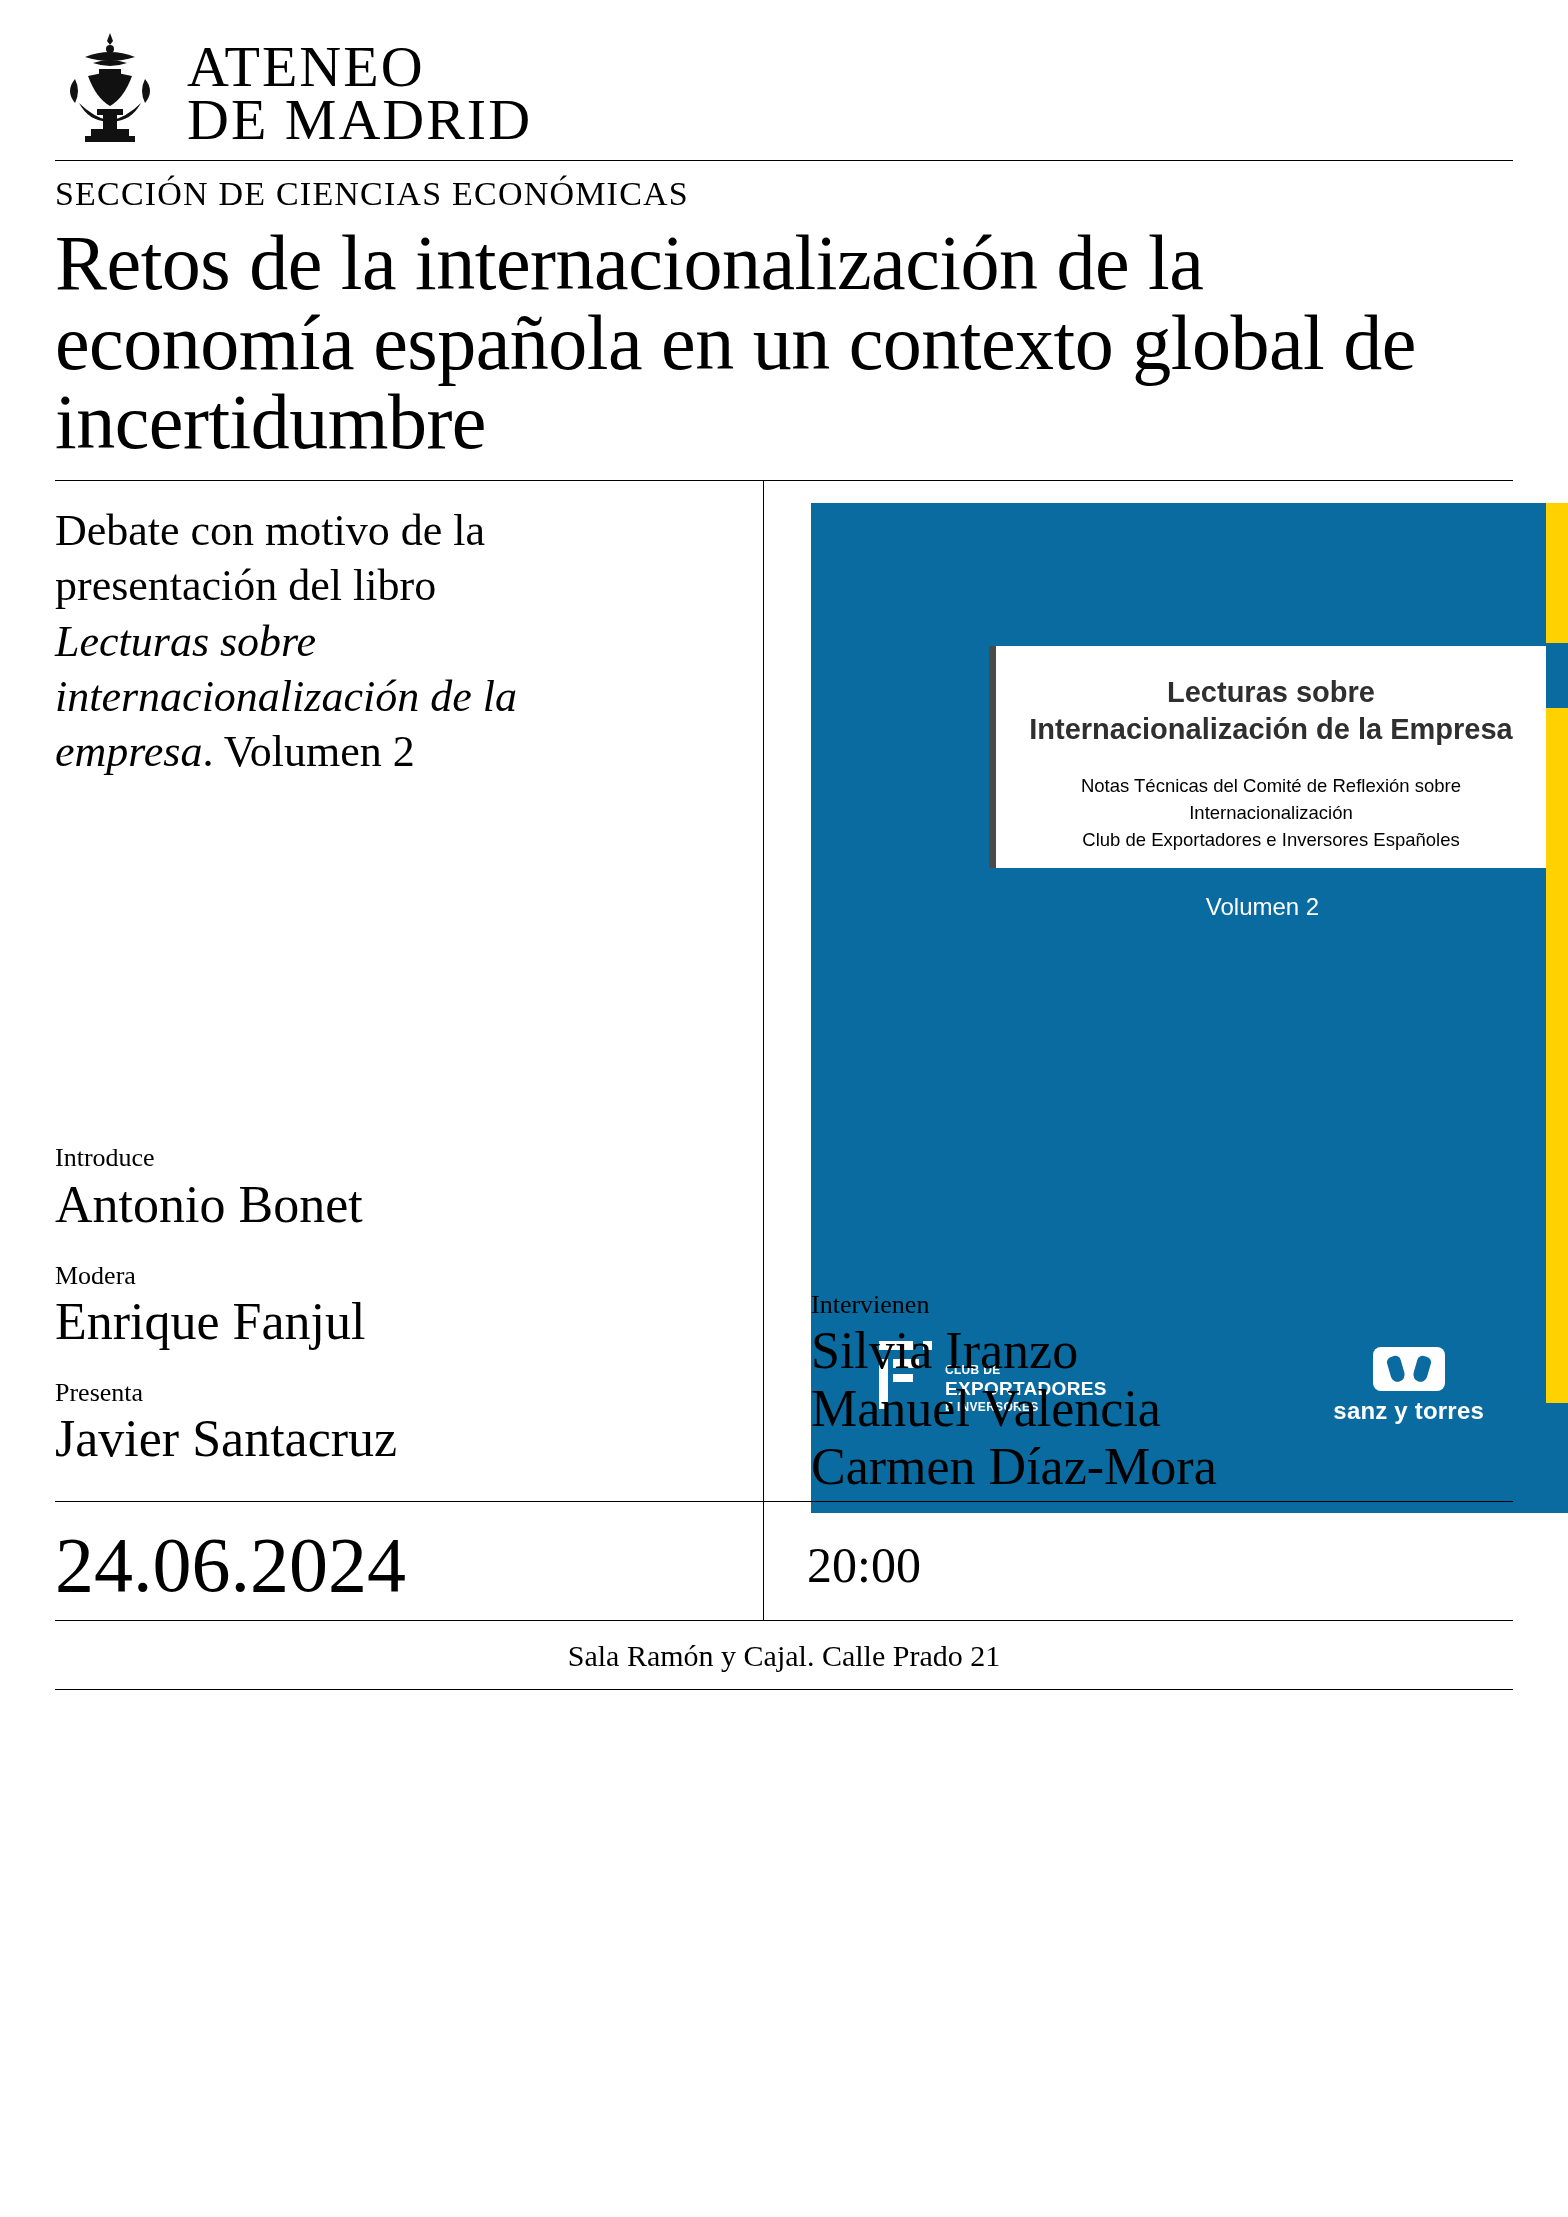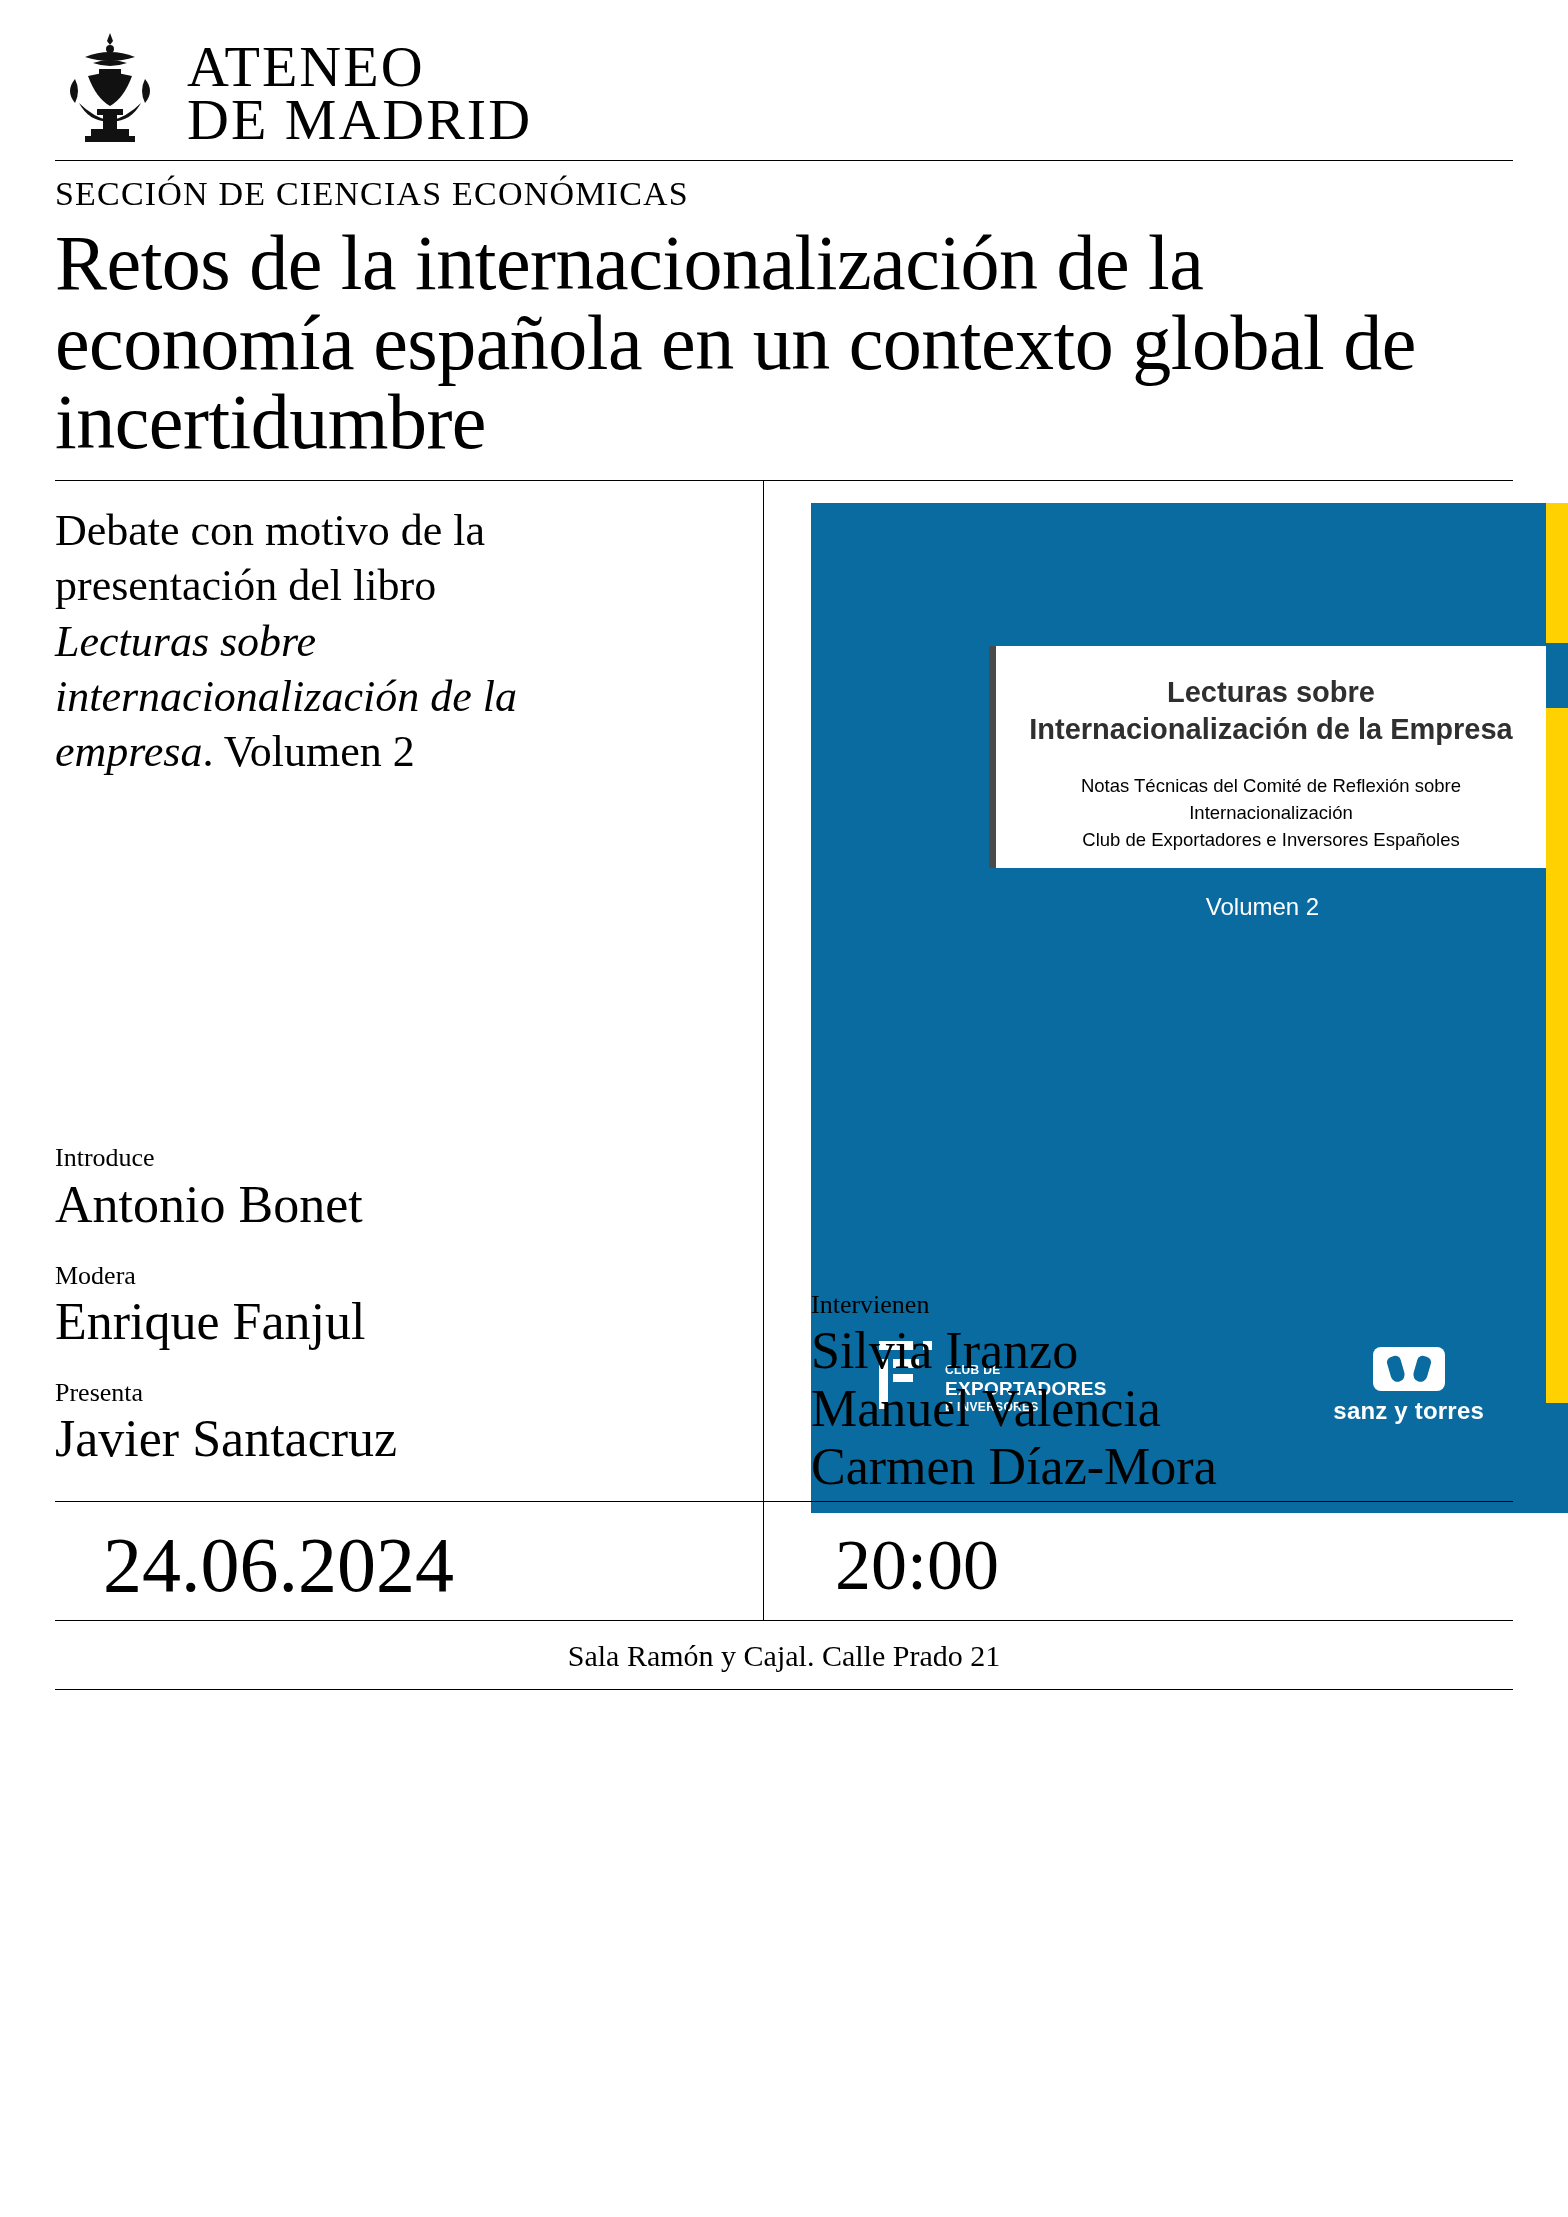--- a/index.html
+++ b/index.html
@@ -295,29 +295,29 @@
     height: 118px;
     align-items: center;
     position: relative;
   }
   .date-cell {
     width: 708px;
     font-size: 78px;
     line-height: 1;
     padding-top: 8px;
     box-sizing: border-box;
-    margin-left: 48px;
   }
   .time-cell {
     flex: 1;
-    font-size: 72px;
+    font-size: 50px;
     line-height: 1;
     padding-top: 8px;
     padding-left: 24px;
     box-sizing: border-box;
+    margin-left: 20px;
   }
   .date-divider {
     position: absolute;
     left: 708px;
     top: 0;
     bottom: 0;
     border-left: 1.3px solid #000;
   }
 
   

